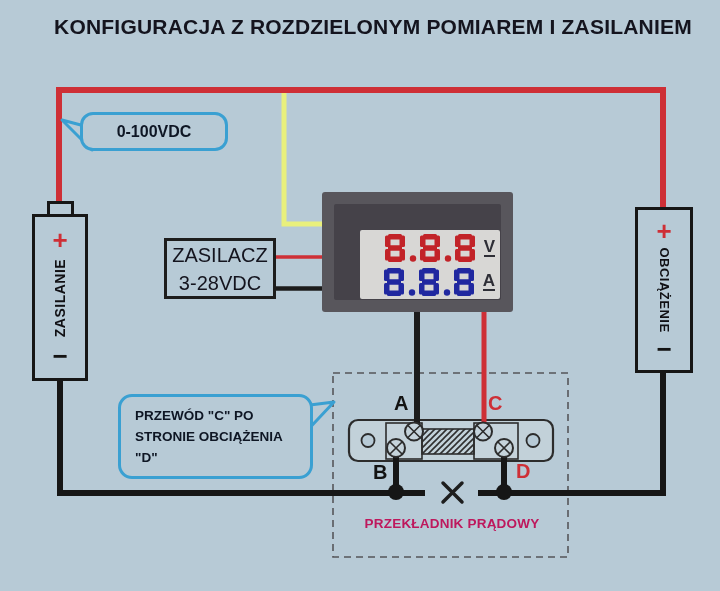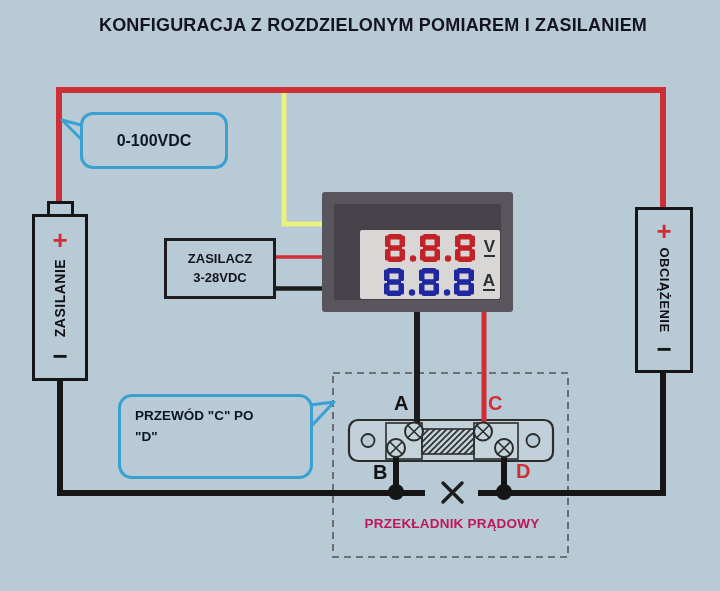--- a/index.html
+++ b/index.html
@@ -1,33 +1,33 @@
 <!DOCTYPE html>
 <html><head>
 <meta charset="utf-8">
 <style>
   html,body{margin:0;padding:0;}
   .stage{position:relative;width:720px;height:591px;background:#b7cad6;overflow:hidden;
          font-family:"Liberation Sans",sans-serif;}
   .layer{position:absolute;left:0;top:0;}
 
   .title{position:absolute;left:26px;top:15px;width:694px;text-align:center;
-         font-weight:700;font-size:18px;letter-spacing:.2px;color:#14141e;}
+         font-weight:700;font-size:21px;letter-spacing:.2px;color:#14141e;}
 
   
   .bubble{position:absolute;background:#b7cad6;border:3px solid #3aa0d2;color:#0e1624;font-weight:700;}
-  .bubble-volt{left:80px;top:112px;width:148px;height:57px;border-radius:13px;
+  .bubble-volt{left:80px;top:112px;width:148px;height:39px;border-radius:13px;
                display:flex;align-items:center;justify-content:center;font-size:16px;box-sizing:border-box;}
   .bubble-note{left:118px;top:394px;width:195px;height:85px;border-radius:14px;
                box-sizing:border-box;padding:9px 6px 0 14px;font-size:13.5px;line-height:1.55;}
 
   
   .psu{position:absolute;left:164px;top:238px;width:112px;height:61px;box-sizing:border-box;
        border:3px solid #1d1d1d;background:#b7cad6;display:flex;flex-direction:column;
-       align-items:center;justify-content:center;font-weight:700;font-size:13px;
+       align-items:center;justify-content:center;font-weight:400;font-size:20px;
        line-height:1.4;color:#14141e;}
 
   
   .cell{position:absolute;box-sizing:border-box;border:3px solid #161616;}
   .cell-left{left:32px;top:214px;width:56px;height:167px;}
   .cell-right{left:635px;top:207px;width:58px;height:166px;}
   .nub{position:absolute;left:47px;top:201px;width:27px;height:16px;box-sizing:border-box;
        border:3px solid #161616;background:#b7cad6;}
   .plus{position:absolute;left:0;width:100%;text-align:center;font-weight:700;font-size:26px;
         color:#ce2f36;line-height:1;}
@@ -204,20 +204,21 @@
   </div>
 
   <div class="cell cell-right">
     <span class="plus" style="top:8px">+</span>
     <span class="vlabel rot-cw" style="font-size:13px">OBCIĄŻENIE</span>
     <span class="minus" style="bottom:8px">−</span>
   </div>
 
   <div class="bubble bubble-note">
     <div>PRZEWÓD "C" PO</div>
+    <div>STRONIE OBCIĄŻENIA</div>
     <div>"D"</div>
   </div>
 
   <div class="term term-dark" style="left:394px;top:393px">A</div>
   <div class="term term-red" style="left:488px;top:393px">C</div>
   <div class="term term-dark" style="left:373px;top:462px">B</div>
   <div class="term term-red" style="left:516px;top:461px">D</div>
 
   <div class="ct-label">PRZEKŁADNIK PRĄDOWY</div>
 

